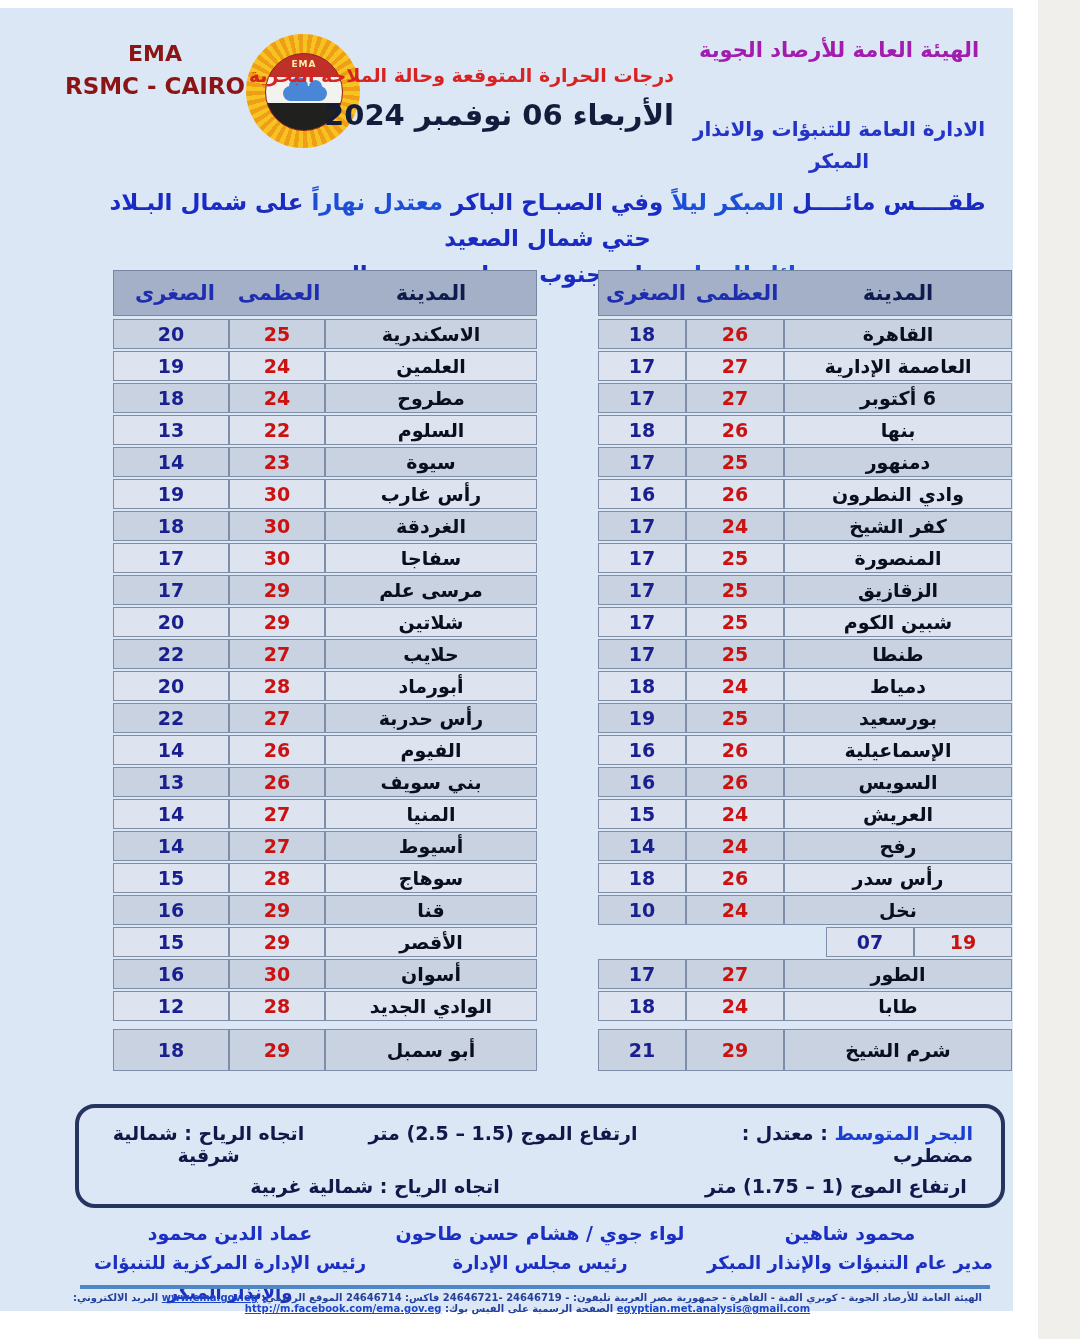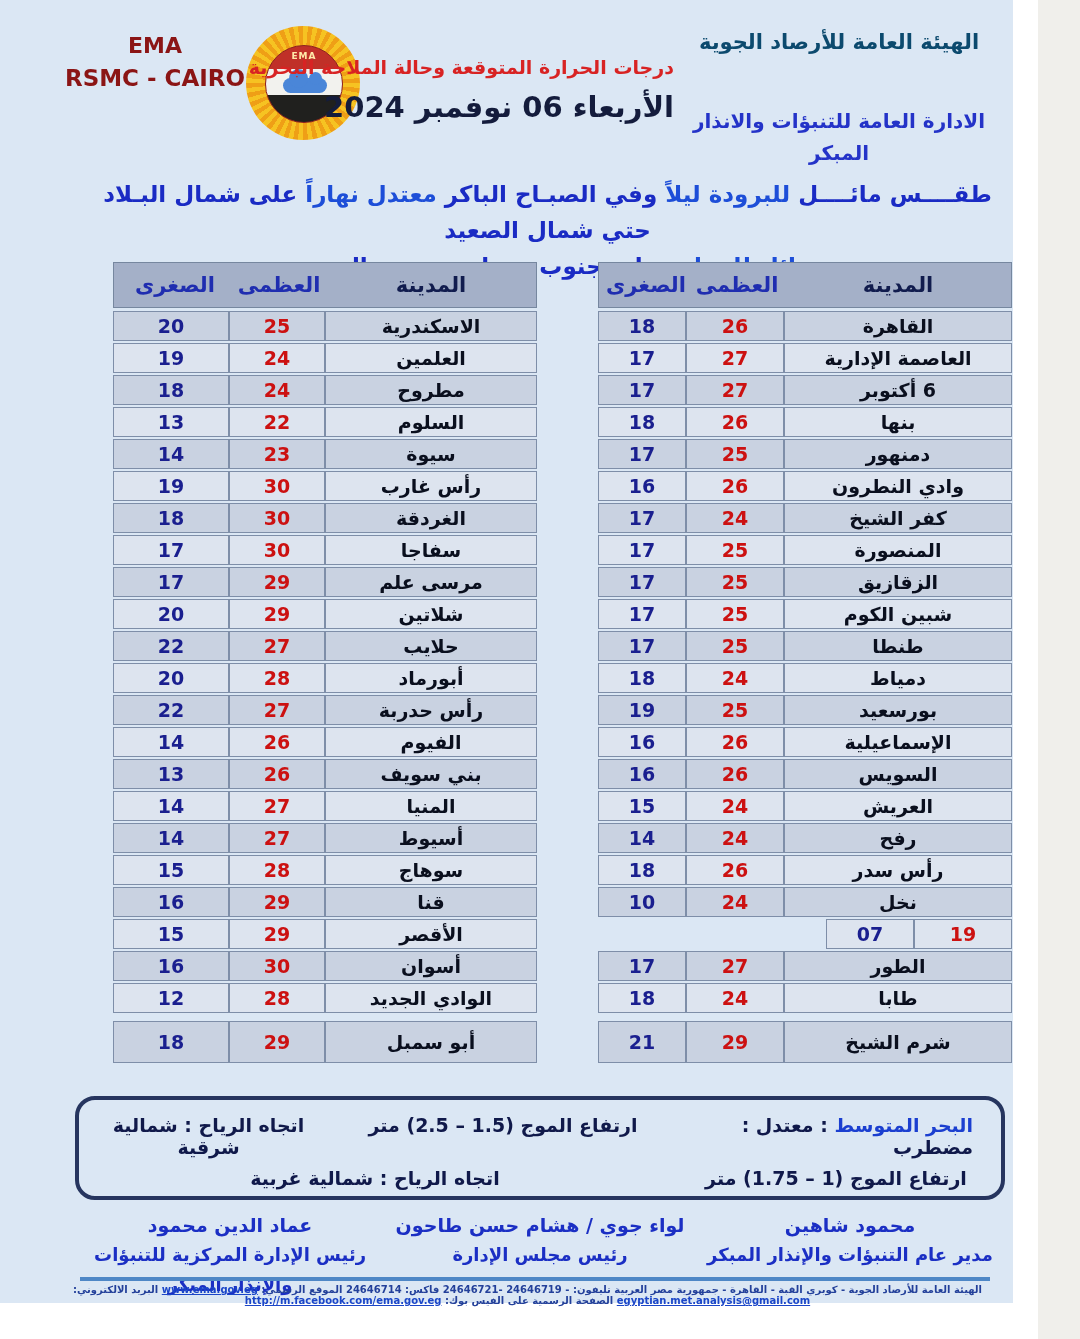--- a/index.html
+++ b/index.html
@@ -1,42 +1,42 @@
 <!DOCTYPE html>
 <html lang="ar"><head>
 <meta charset="utf-8">
 <style>
   html,body{margin:0;padding:0;}
   body{
     width:1080px;height:1339px;position:relative;overflow:hidden;
     background:#ffffff;
     font-family:"DejaVu Sans",sans-serif;
   }
-  .page{position:absolute;left:0;top:0;width:1013px;height:1303px;background:#dbe7f4;}
+  .page{position:absolute;left:0;top:8px;width:1013px;height:1303px;background:#dbe7f4;}
   .edge-gray{position:absolute;left:1038px;top:0;width:42px;height:1339px;background:#f0efeb;}
 
   
   .ema-abbr{position:absolute;left:55px;top:30px;width:200px;text-align:center;
     color:#8b1515;font-weight:bold;font-size:22px;line-height:32px;}
   .ema-abbr .sub{font-size:23px;}
   .logo{position:absolute;left:246px;top:26px;width:114px;height:114px;border-radius:50%;
     background:repeating-conic-gradient(#f6c322 0deg 5deg,#ef9f16 5deg 10deg);}
   .logo-inner{position:absolute;left:19px;top:19px;width:76px;height:76px;border-radius:50%;
     overflow:hidden;border:1px solid #8d2020;
     background:linear-gradient(to bottom,#c03028 0 30%,#f2f2ee 30% 64%,#20201e 64% 100%);}
   .logo-ema{position:absolute;top:5px;left:0;width:100%;text-align:center;
     font-size:9px;font-weight:bold;color:#ffe9a8;letter-spacing:1px;}
   .cloud{position:absolute;left:17px;top:32px;width:44px;height:15px;background:#4a86d8;border-radius:10px;}
   .cloud::before{content:"";position:absolute;left:6px;top:-9px;width:19px;height:19px;border-radius:50%;background:#4a86d8;}
   .cloud::after{content:"";position:absolute;right:5px;top:-6px;width:13px;height:13px;border-radius:50%;background:#4a86d8;}
   .title-block{position:absolute;left:338px;top:56px;width:336px;text-align:right;direction:rtl;}
   .doc-title{color:#d82323;font-weight:bold;font-size:19px;white-space:nowrap;}
   .doc-date{color:#141c3c;font-weight:bold;font-size:29px;margin-top:12px;white-space:nowrap;}
   .org-block{position:absolute;left:668px;top:26px;width:342px;text-align:center;direction:rtl;font-weight:bold;}
-  .org-l1{color:#0c4a6e;font-size:21px;line-height:32px;}
+  .org-l1{color:#a21caf;font-size:21px;line-height:32px;}
   .org-l2{color:#2433c8;font-size:20px;line-height:32px;margin-top:47px;}
 
   
   .summary{position:absolute;left:85px;top:176px;width:925px;direction:rtl;text-align:center;
     font-weight:bold;font-size:23px;line-height:36px;}
   .summary .b{color:#1a2bc4;}
   .summary .r{color:#1d4ed8;}
 
   
   .temp-table{position:absolute;top:262px;direction:rtl;}
@@ -109,21 +109,21 @@
     <div class="doc-title">درجات الحرارة المتوقعة وحالة الملاحة البحرية</div>
     <div class="doc-date">الأربعاء 06  نوفمبر 2024</div>
   </div>
 
   <div class="org-block">
     <div class="org-l1">الهيئة العامة للأرصاد الجوية</div>
     <div class="org-l2">الادارة العامة للتنبؤات والانذار المبكر</div>
   </div>
 
   <div class="summary">
-    <span class="b">طقــــس مائــــل </span><span class="r">للبرودة ليلاً </span><span class="b">وفي الصبـاح الباكر </span><span class="r">معتدل نهاراً </span><span class="b">على شمال البـلاد حتي شمال الصعيد</span><br>
+    <span class="b">طقــــس مائــــل </span><span class="r">المبكر ليلاً </span><span class="b">وفي الصبـاح الباكر </span><span class="r">معتدل نهاراً </span><span class="b">على شمال البـلاد حتي شمال الصعيد</span><br>
     <span class="r">مائل للحرارة </span><span class="b">على جنوب سيناء و جنوب الصعيد.</span>
   </div>
 
   <div class="temp-table table-right">
     <div class="thead">
       <div class="hcell h-city">المدينة</div>
       <div class="hcell h-max">العظمى</div>
       <div class="hcell h-min">الصغرى</div>
     </div>
     <div>

